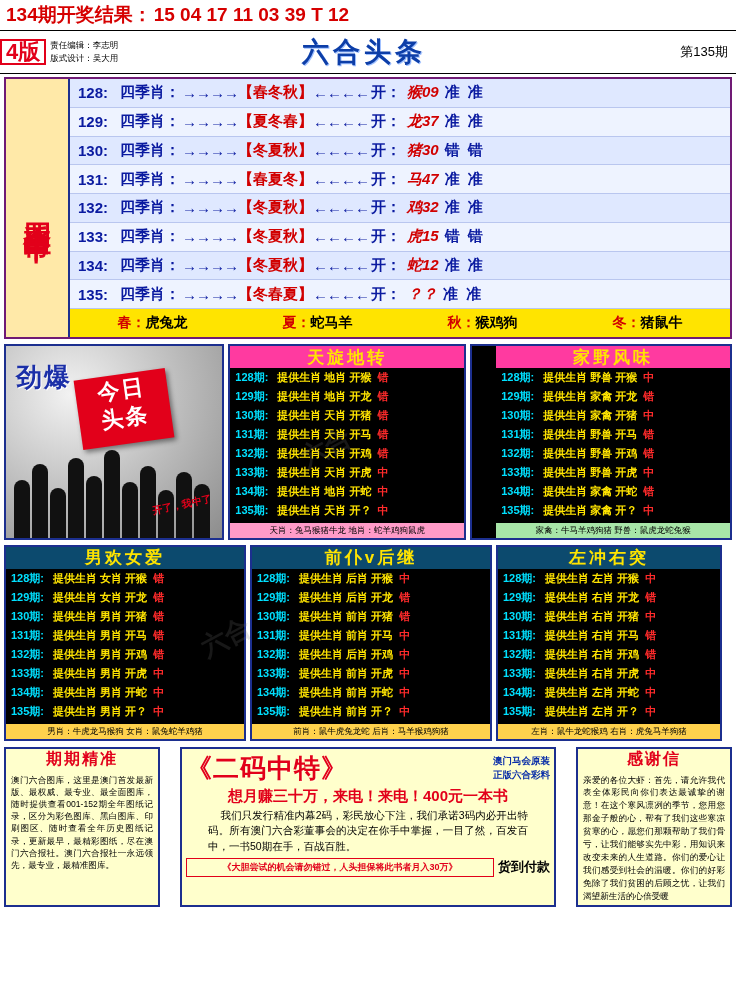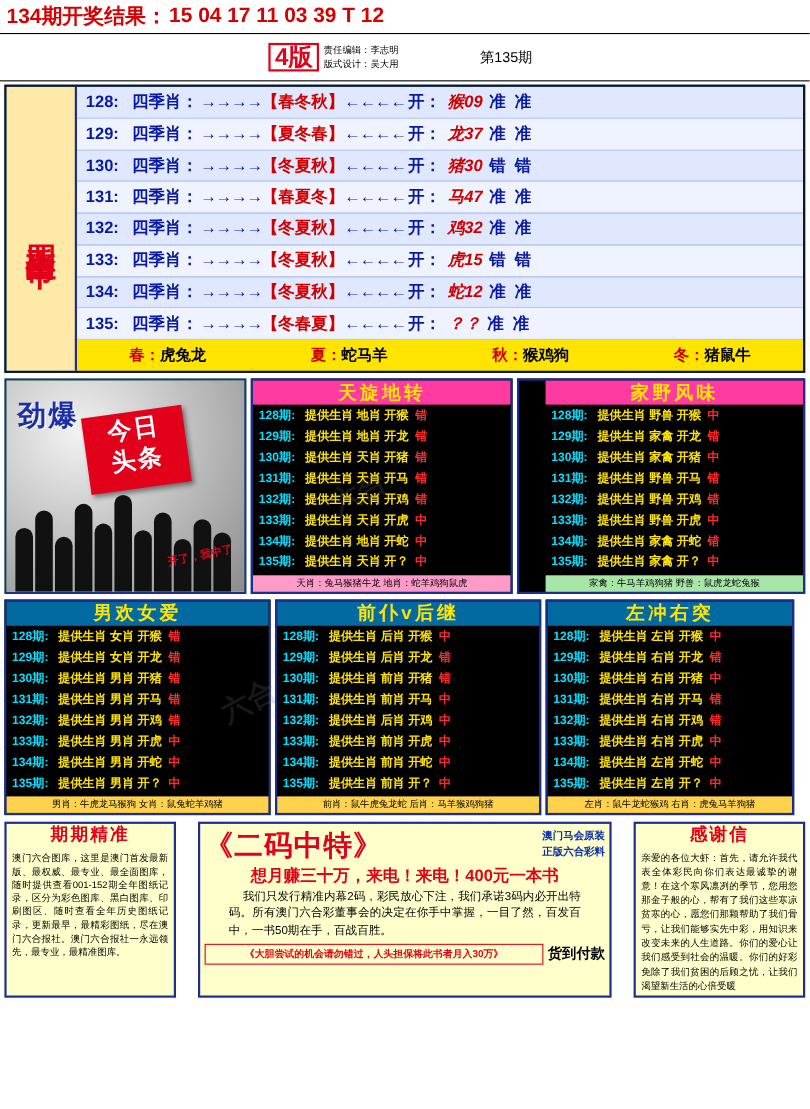--- a/index.html
+++ b/index.html
@@ -14,21 +14,21 @@
   
   .masthead{height:42px;display:flex;align-items:stretch;border:1px solid #000;border-left:none;border-right:none;justify-content:center;}
   .mh-left{width:120px;display:flex;align-items:center;gap:4px;}
   .mh-ban{font-size:22px;font-weight:bold;color:#e2001a;border:2px solid #e2001a;padding:0 4px;line-height:1;}
   .mh-credits{font-size:8.5px;line-height:1.5;color:#000;}
   .mh-title{flex:1;display:flex;align-items:center;justify-content:center;}
   .mh-title span{font-size:27px;font-weight:bold;color:#0d3ea8;letter-spacing:4px;text-shadow:1px 1px 0 #9fc0ff;}
   .mh-right{width:120px;display:flex;align-items:center;justify-content:flex-end;padding-right:8px;font-size:13px;color:#000;}
 
   
-  .block1{margin:3px 4px 0 4px;border:2px solid #0f172a;display:flex;height:258px;background:#0c4a6e;}
+  .block1{margin:3px 4px 0 4px;border:2px solid #701a75;display:flex;height:258px;background:#a3a3a3;}
   .b1-left{width:62px;background:#ffe9a8;border-right:2px solid #1c2f8f;display:flex;align-items:center;justify-content:center;}
   .b1-left .vtext{writing-mode:vertical-rl;text-orientation:upright;font-size:28px;font-weight:bold;color:#e2001a;letter-spacing:2px;line-height:1.05;}
   .b1-right{flex:1;display:flex;flex-direction:column;}
   .rowline{flex:1;display:flex;align-items:center;font-size:15px;font-weight:bold;border-bottom:1px solid #b9c6ef;padding-left:8px;white-space:nowrap;}
   .rowline:nth-child(odd){background:#dfe8ff;}
   .rowline:nth-child(even){background:#eef3ff;}
   .rowline .idx{color:#0a1aa0;width:42px;}
   .rowline .lab{color:#0a1aa0;margin-right:2px;}
   .rowline .arrow{color:#0a1aa0;letter-spacing:-1px;}
   .rowline .brk{color:#d10000;font-size:15px;}
@@ -37,33 +37,33 @@
   .rowline .zhun{color:#0a1aa0;margin-left:6px;letter-spacing:2px;}
   .season{height:28px;background:#ffe400;display:flex;align-items:center;justify-content:space-around;font-size:14px;font-weight:bold;}
   .season .s-l{color:#d10000;}
   .season .s-v{color:#000;}
 
   
   .grid{margin:5px 4px 0 4px;display:flex;gap:4px;}
   .cell{border:2px solid #1c2f8f;background:#000;position:relative;}
   .cell-hd{height:22px;display:flex;align-items:center;justify-content:center;font-size:17px;font-weight:bold;letter-spacing:3px;}
   .hd-pink{background:#ff3aa0;color:#ffe400;-webkit-text-stroke:0;}
-  .hd-pink2{background:#0369a1;color:#ffe400;}
+  .hd-pink2{background:#0c4a6e;color:#ffe400;}
   .lines{background:#000;padding:2px 0 1px 0;}
   .ln{display:flex;font-size:11px;font-weight:bold;height:19px;padding-left:5px;white-space:nowrap;}
   .ln .p{color:#00e0ff;width:42px;}
   .ln .m{color:#ffe400;}
   .ln .r-cuo{color:#ff2b2b;margin-left:6px;}
   .ln .r-zhong{color:#ff2b2b;margin-left:6px;}
   .foot{background:#ff9bc8;font-size:8.5px;color:#000;text-align:center;line-height:1.5;padding:1px 1px;}
   .foot2{background:#a8e6a8;font-size:8.5px;color:#000;text-align:center;line-height:1.5;padding:1px 1px;}
   .foot3{background:#ffd24d;font-size:8.5px;color:#000;text-align:center;line-height:1.5;padding:1px 1px;}
 
   
-  .artcell{width:222px;border:2px solid #1c2f8f;background:#bef264;position:relative;overflow:hidden;}
+  .artcell{width:222px;border:2px solid #1c2f8f;background:#86efac;position:relative;overflow:hidden;}
   .art-inner{position:absolute;inset:0;background:
      radial-gradient(ellipse at 30% 25%, #f2f2f2 0%, #b9b9b9 55%, #8c8c8c 100%);}
   .art-jb{position:absolute;left:10px;top:14px;font-size:26px;font-weight:bold;color:#1b2fa8;letter-spacing:2px;text-shadow:1px 1px 0 #fff;}
   .art-card{position:absolute;left:72px;top:28px;width:92px;height:70px;background:#e2001a;transform:rotate(-8deg);box-shadow:2px 3px 5px rgba(0,0,0,.45);}
   .art-card span{display:block;color:#fff;font-size:22px;font-weight:bold;text-align:center;line-height:1.08;padding-top:4px;letter-spacing:2px;}
   .art-hands{position:absolute;left:0;right:0;bottom:0;height:92px;}
   .hand{position:absolute;bottom:0;width:16px;background:#111;border-radius:8px 8px 0 0;}
   .art-cap{position:absolute;right:10px;bottom:26px;color:#e2001a;font-size:10px;font-weight:bold;transform:rotate(-12deg);}
 
   
@@ -95,20 +95,23 @@
   </div>
 
   <div class="masthead">
     <div class="mh-left">
       <div class="mh-ban">4版</div>
       <div class="mh-credits">
         <div>责任编辑：李志明</div>
         <div>版式设计：吴大用</div>
       </div>
     </div>
+    <div class="mh-title">
+      <span>六合头条</span>
+    </div>
     <div class="mh-right">第135期</div>
   </div>
 
   <div class="block1">
     <div class="b1-left">
       <div class="vtext">四季生肖中中中</div>
     </div>
     <div class="b1-right">
       <div class="rowline">
         <span class="idx">128:</span>

